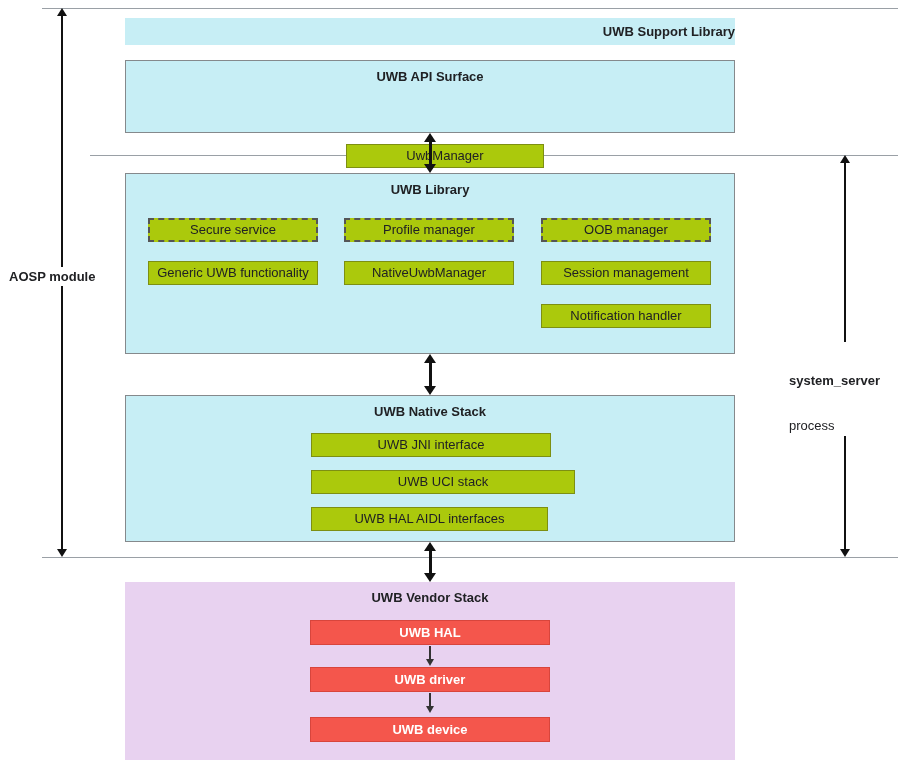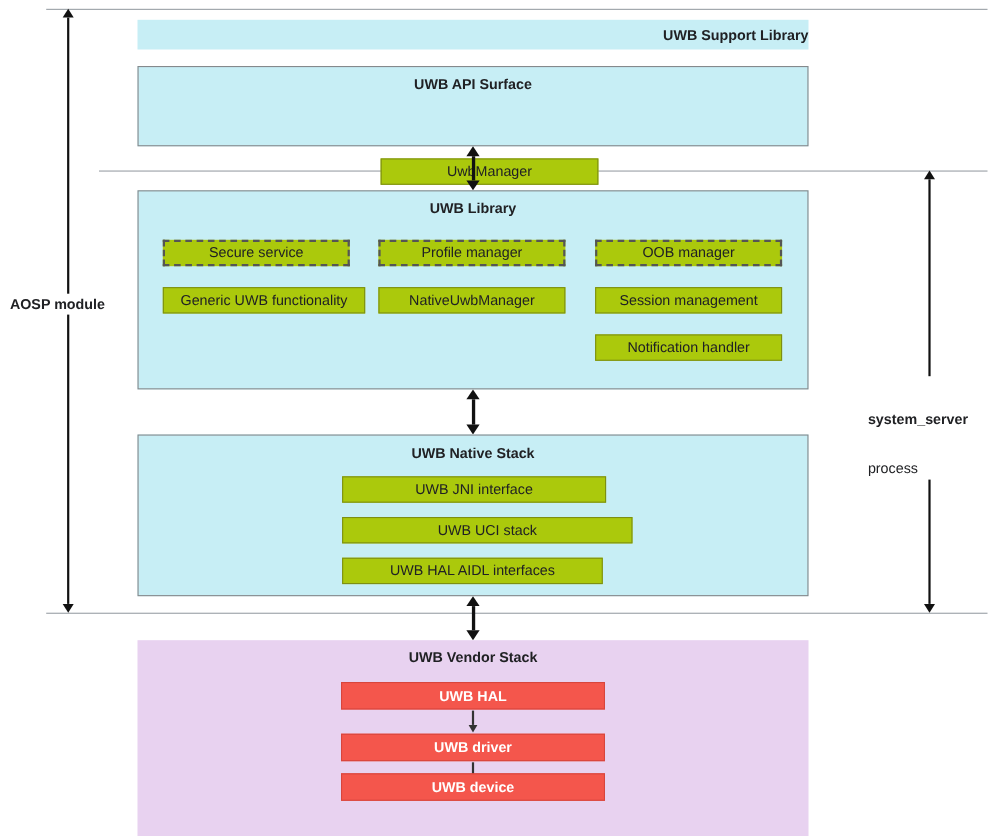--- a/index.html
+++ b/index.html
@@ -74,21 +74,21 @@
     <div class="up"></div>
       <div class="shaft"></div>
       <div class="down"></div>
   </div>
 
   <div class="box cyan bordered" style="left:125px;top:173px;width:610px;height:181px;">
     <div class="box-title">UWB Library</div>
     <div class="chip dashed" style="left:22px;top:44px;width:170px;">Secure service</div>
     <div class="chip dashed" style="left:218px;top:44px;width:170px;">Profile manager</div>
     <div class="chip dashed" style="left:415px;top:44px;width:170px;">OOB manager</div>
-    <div class="chip" style="left:22px;top:87px;width:184px;">Generic UWB functionality</div>
+    <div class="chip" style="left:22px;top:87px;width:170px;">Generic UWB functionality</div>
     <div class="chip" style="left:218px;top:87px;width:170px;">NativeUwbManager</div>
     <div class="chip" style="left:415px;top:87px;width:170px;">Session management</div>
     <div class="chip" style="left:415px;top:130px;width:170px;">Notification handler</div>
   </div>
 
   <div class="arrow" style="left:424px;top:354px;height:41px;width:12px;">
     <div class="up"></div>
       <div class="shaft"></div>
       <div class="down"></div>
   </div>
@@ -111,16 +111,16 @@
     <div class="chip red" style="left:185px;top:38px;width:240px;">UWB HAL</div>
     <div class="arrow single" style="left:300px;top:64px;height:20px;width:10px;">
       <div class="shaft"></div>
         <div class="down"></div>
     </div>
     <div class="chip red" style="left:185px;top:85px;width:240px;">UWB driver</div>
     <div class="arrow single" style="left:300px;top:111px;height:20px;width:10px;">
       <div class="shaft"></div>
         <div class="down"></div>
     </div>
-    <div class="chip red" style="left:185px;top:121px;width:240px;">UWB device</div>
+    <div class="chip red" style="left:185px;top:135px;width:240px;">UWB device</div>
   </div>
 
 </div>
 
 </body></html>

